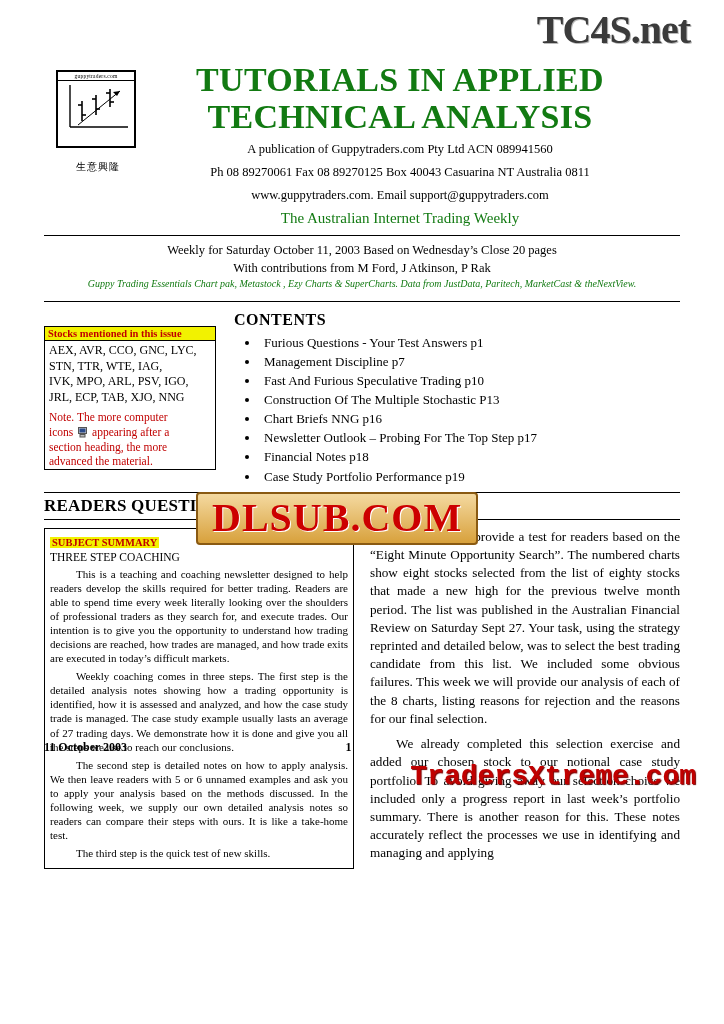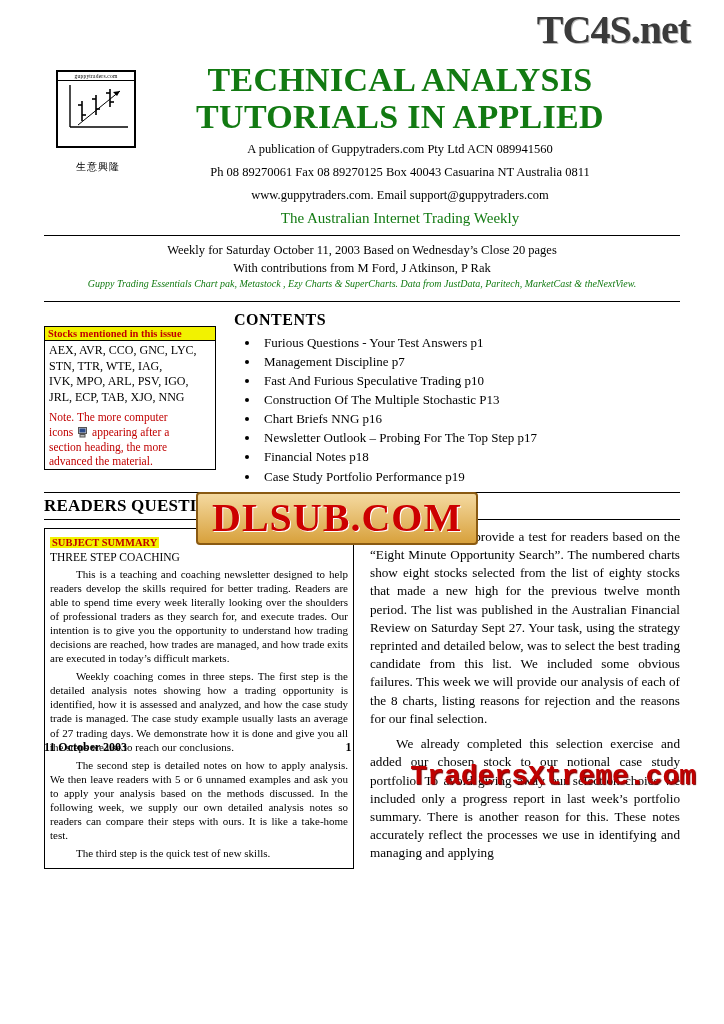--- a/index.html
+++ b/index.html
@@ -299,22 +299,22 @@
             <line x1="52" y1="21" x2="56" y2="21" stroke="#000" stroke-width="1.6"></line>
             <path d="M20 44 L62 10" stroke="#000" stroke-width="1" fill="none"></path>
             <path d="M62 10 l-7 1 l4 4 z" fill="#000"></path>
           </svg>
         </div>
       </div>
       <div class="logo-chinese">生意興隆</div>
     </div>
 
     <div class="title-block">
+      <div class="main-title">TUTORIALS IN APPLIED</div>
       <div class="main-title">TECHNICAL ANALYSIS</div>
-      <div class="main-title">TUTORIALS IN APPLIED</div>
       <div class="pub-line">A publication of Guppytraders.com Pty Ltd ACN 089941560</div>
       <div class="pub-line">Ph 08 89270061  Fax 08 89270125  Box 40043 Casuarina NT Australia  0811</div>
       <div class="pub-line">www.guppytraders.com.   Email support@guppytraders.com</div>
       <div class="tagline">The Australian Internet Trading Weekly</div>
     </div>
   </div>
 
   <hr class="rule">
 
   <div class="issue-block">

